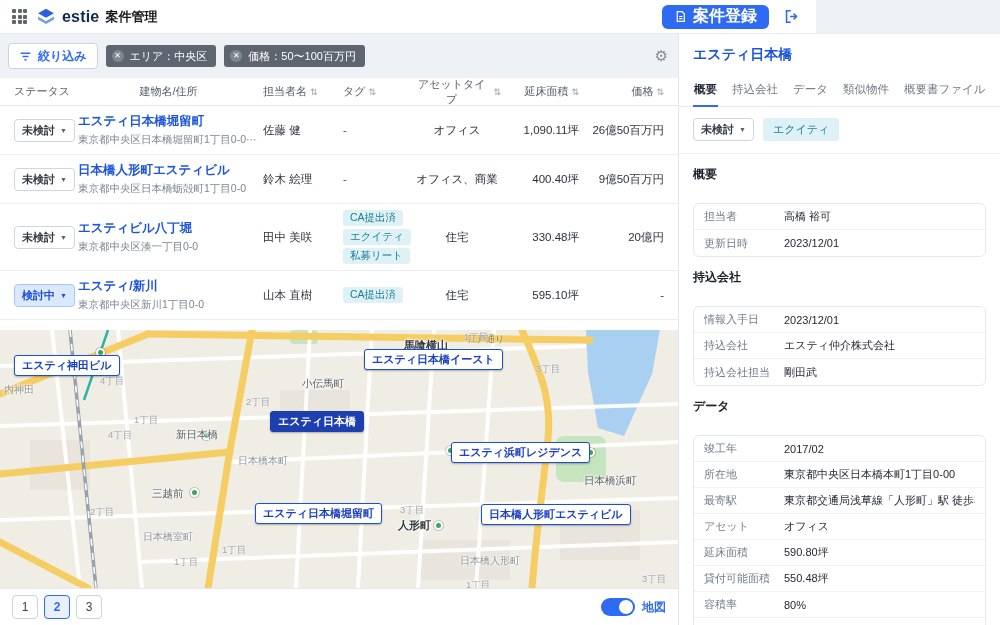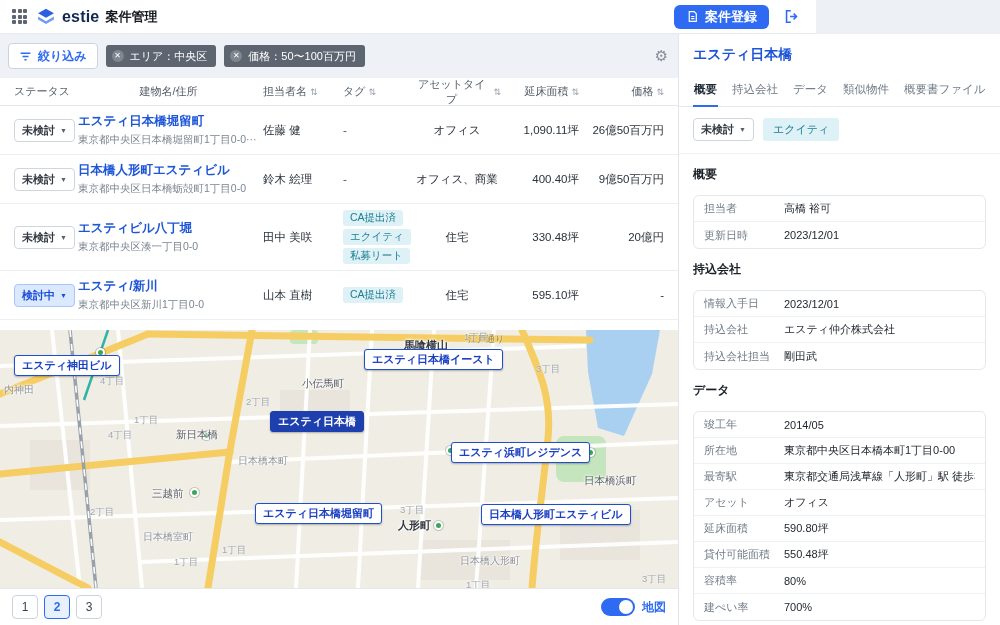--- a/index.html
+++ b/index.html
@@ -7,21 +7,21 @@
   body{font-family:"Liberation Sans","DejaVu Sans",sans-serif;background:#edf0f4;position:relative;font-size:12px;color:#1f2937}
 
   
   .header{position:absolute;top:0;left:0;width:816px;height:34px;background:#fff;border-bottom:1px solid #e6e9ed;display:flex;align-items:center;padding:0 12px;gap:9px;z-index:40}
   .grid-icon{display:grid;grid-template-columns:repeat(3,4px);grid-template-rows:repeat(3,4px);gap:1.5px;cursor:pointer}
   .grid-icon span{background:#5d6670;border-radius:1px}
   .brand{display:flex;align-items:center;gap:6px;cursor:pointer}
   .brand-name{font-size:16px;font-weight:800;color:#10294f;letter-spacing:.2px}
   .app-title{font-size:13px;font-weight:700;color:#15181c}
   .hspacer{flex:1}
-  .register-btn{display:inline-flex;align-items:center;gap:6px;background:#2e6bf2;color:#fff;border:none;border-radius:6px;height:24px;padding:0 12px;font-size:13px;font-weight:700;cursor:pointer}
+  .register-btn{display:inline-flex;align-items:center;gap:6px;background:#2e6bf2;color:#fff;border:none;border-radius:6px;height:24px;padding:0 12px;font-size:16px;font-weight:700;cursor:pointer}
   .logout-btn{width:26px;height:26px;display:flex;align-items:center;justify-content:center;background:none;border:none;cursor:pointer}
 
   
   .left{position:absolute;top:34px;left:0;width:678px;height:591px;background:#eef1f5}
   .filterbar{position:absolute;top:8px;left:8px;right:10px;height:28px;display:flex;align-items:center;gap:8px}
   .filter-btn{display:inline-flex;align-items:center;gap:6px;background:#fff;border:1px solid #ccd3dc;border-radius:4px;height:26px;padding:0 10px;color:#2e6bf2;font-size:12px;font-weight:700;cursor:pointer}
   .fchip{display:inline-flex;align-items:center;gap:6px;background:#5d6570;color:#fff;border-radius:3px;height:22px;padding:0 9px 0 6px;font-size:11px;cursor:pointer}
   .fchip .rm{display:inline-flex;align-items:center;justify-content:center;width:12px;height:12px;border-radius:50%;background:rgba(255,255,255,.22);font-size:8px;line-height:1}
   .gear{margin-left:auto;font-size:15px;color:#848d99;cursor:pointer;background:none;border:none}
 
@@ -74,21 +74,21 @@
   
   .right{position:absolute;top:34px;left:678px;width:322px;height:591px;background:#fff;border-left:1px solid #e2e6ea;padding:12px 14px;overflow:hidden}
   .dtitle{color:#1d55d8;font-size:14px;font-weight:700}
   .tabs{display:flex;gap:13px;margin:12px -14px 0;padding:0 14px;border-bottom:1px solid #e5e8ec}
   .tab{font-size:11.5px;color:#727c88;padding:6px 1px 8px;cursor:pointer;white-space:nowrap}
   .tab.active{color:#1f2937;font-weight:700;border-bottom:2px solid #2e6bf2;margin-bottom:-1px}
   .statusrow{display:flex;align-items:center;gap:9px;margin:0 -14px;padding:11px 14px 12px;border-bottom:1px solid #eef1f4}
   .statusrow .tagchip{padding:4px 10px;font-size:11px}
   .sec{margin-top:12px}
   .sectitle{font-size:12px;font-weight:700;color:#1a2027}
-  .dbox{border:1px solid #e4e8ec;border-radius:6px;margin-top:12px;overflow:hidden}
+  .dbox{border:1px solid #e4e8ec;border-radius:6px;margin-top:20px;overflow:hidden}
   .drow{display:flex;align-items:center;min-height:26px;padding:5px 10px;border-bottom:1px solid #eff2f5}
   .drow:last-child{border-bottom:none}
   .dlabel{width:80px;flex:none;color:#727c88;font-size:11px}
   .dvalue{flex:1;color:#232932;font-size:11px;white-space:nowrap;overflow:hidden}
 </style>
 </head>
 <body>
 
 <div class="header">
   <div class="grid-icon">
@@ -408,21 +408,21 @@
           <span class="dvalue">剛田武</span>
       </div>
     </div>
   </div>
 
   <div class="sec">
     <div class="sectitle">データ</div>
     <div class="dbox">
       <div class="drow">
         <span class="dlabel">竣工年</span>
-          <span class="dvalue">2014/05</span>
+          <span class="dvalue">2017/02</span>
       </div>
       <div class="drow">
         <span class="dlabel">所在地</span>
           <span class="dvalue">東京都中央区日本橋本町1丁目0-00</span>
       </div>
       <div class="drow">
         <span class="dlabel">最寄駅</span>
           <span class="dvalue">東京都交通局浅草線「人形町」駅 徒歩3分</span>
       </div>
       <div class="drow">

